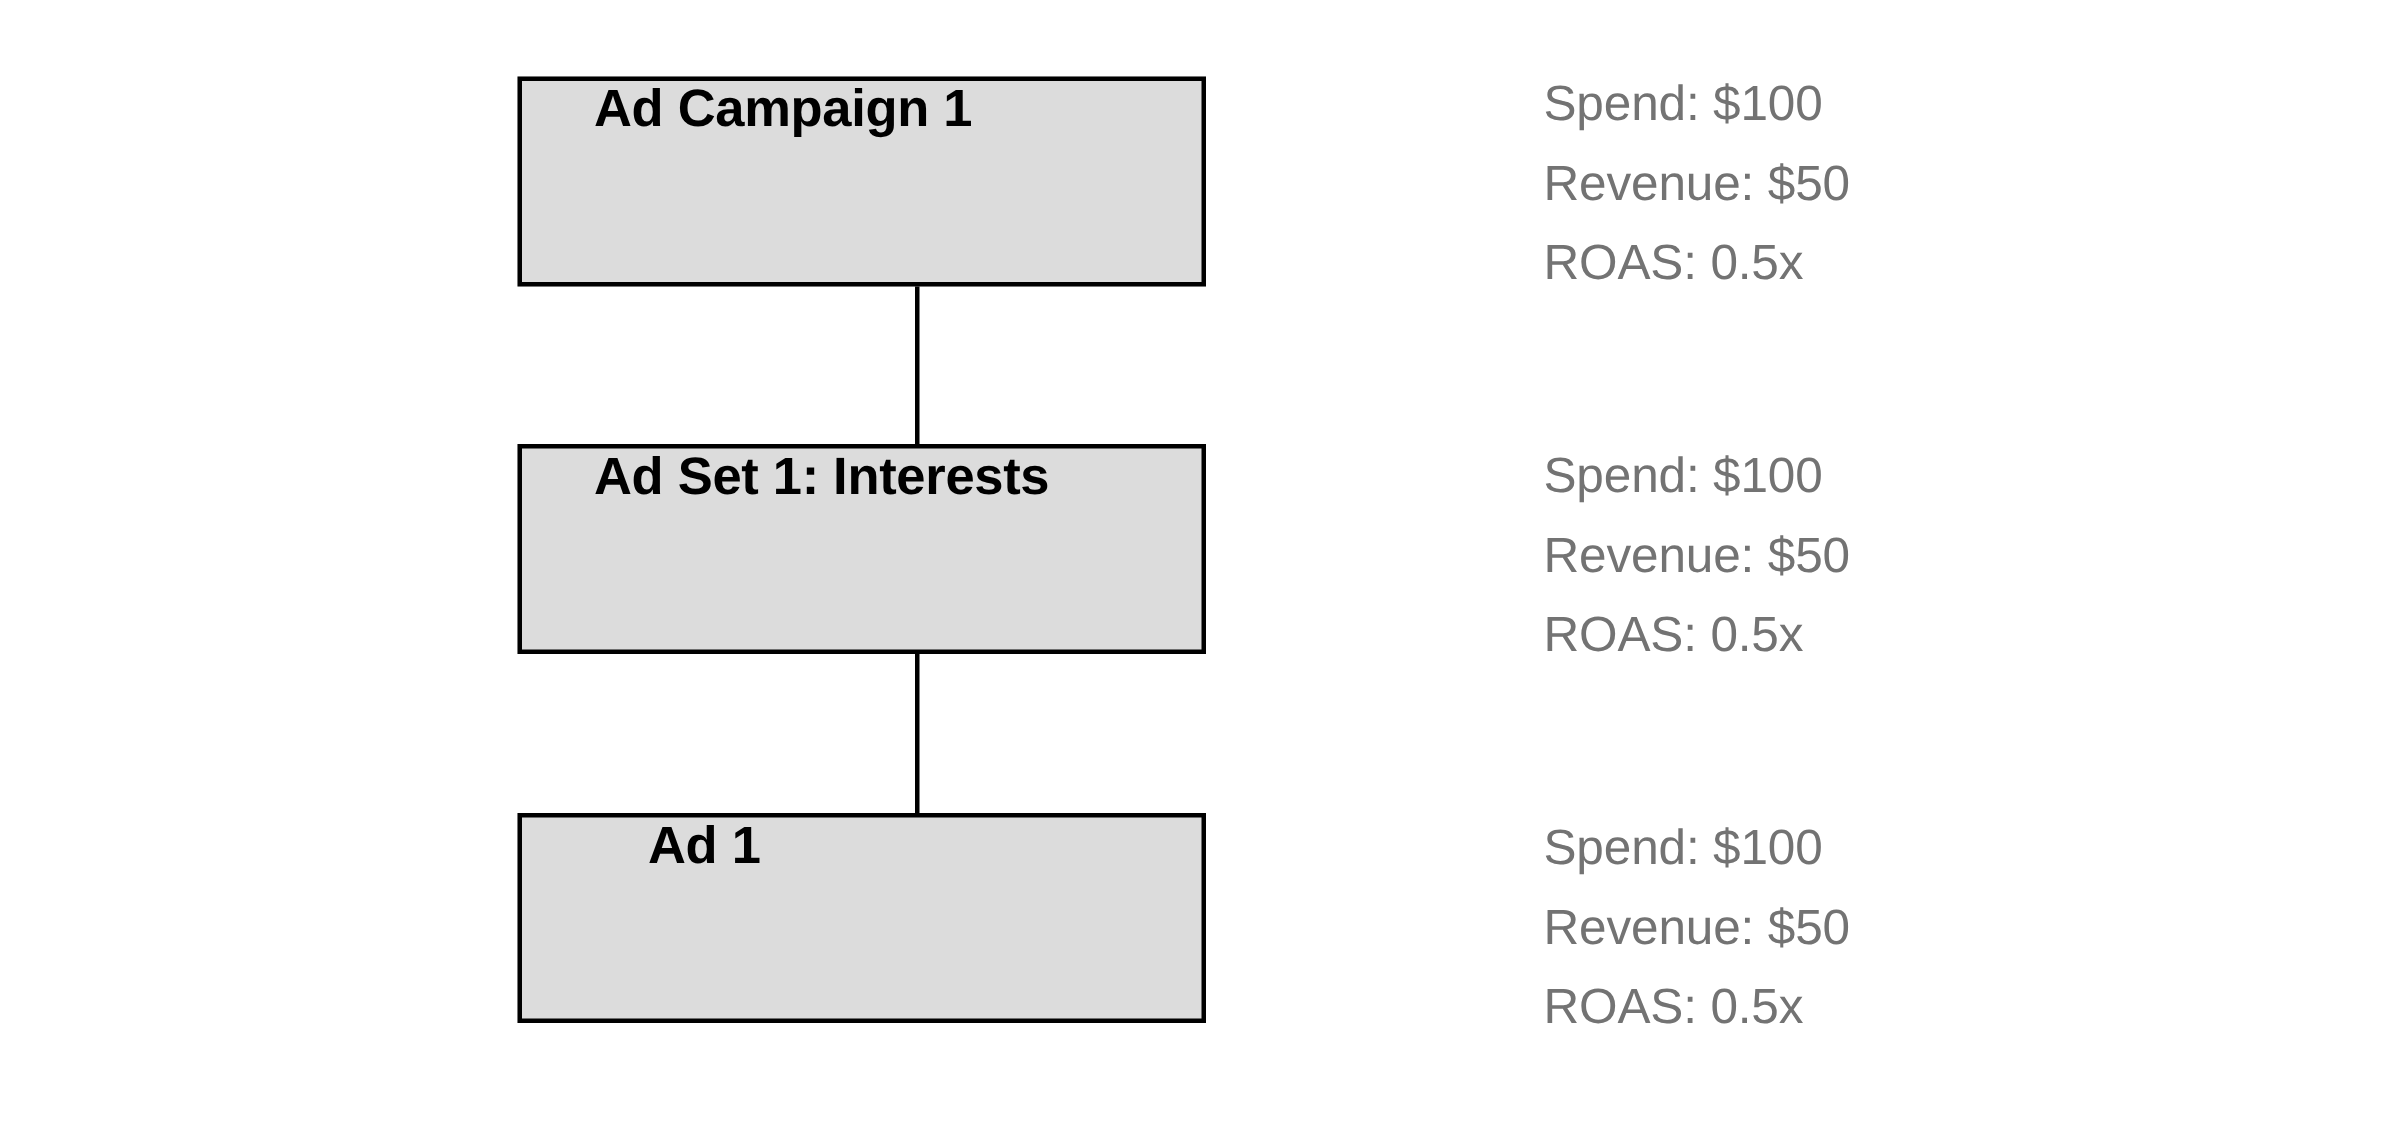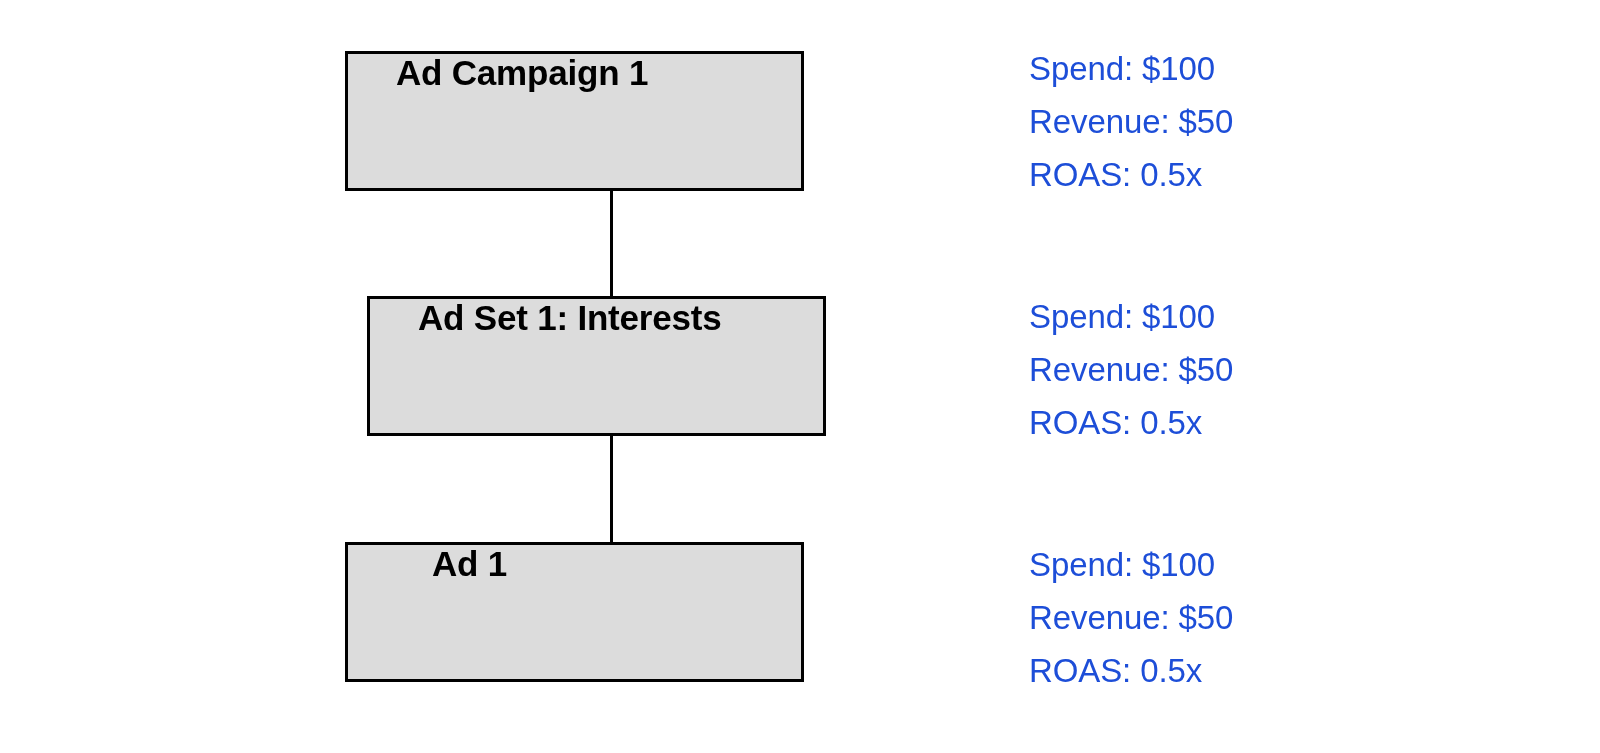--- a/index.html
+++ b/index.html
@@ -35,21 +35,21 @@
     font-size: 35px;
     font-weight: bold;
     color: #000000;
     letter-spacing: -0.2px;
     padding-left: 48px;
     line-height: 1.1;
     white-space: nowrap;
   }
 
   #node-1 { top: 51px; }
-  #node-2 { top: 296px; margin-left: 22px; }
+  #node-2 { top: 296px; }
   #node-3 { top: 542px; padding-left: 36px; }
 
   
   .connector {
     position: absolute;
     left: 610px;
     width: 3px;
     background: #000000;
   }
   #connector-1 { top: 191px; height: 107px; }
@@ -57,21 +57,21 @@
 
   
   .metrics {
     position: absolute;
     left: 1029px;
     width: 420px;
   }
   .metric-line {
     font-size: 33px;
     font-weight: normal;
-    color: #1d4ed8;
+    color: #737373;
     line-height: 53px;
     letter-spacing: -0.1px;
     white-space: nowrap;
   }
   #metrics-1 { top: 42px; }
   #metrics-2 { top: 290px; }
   #metrics-3 { top: 538px; }
 </style>
 </head>
 <body>

